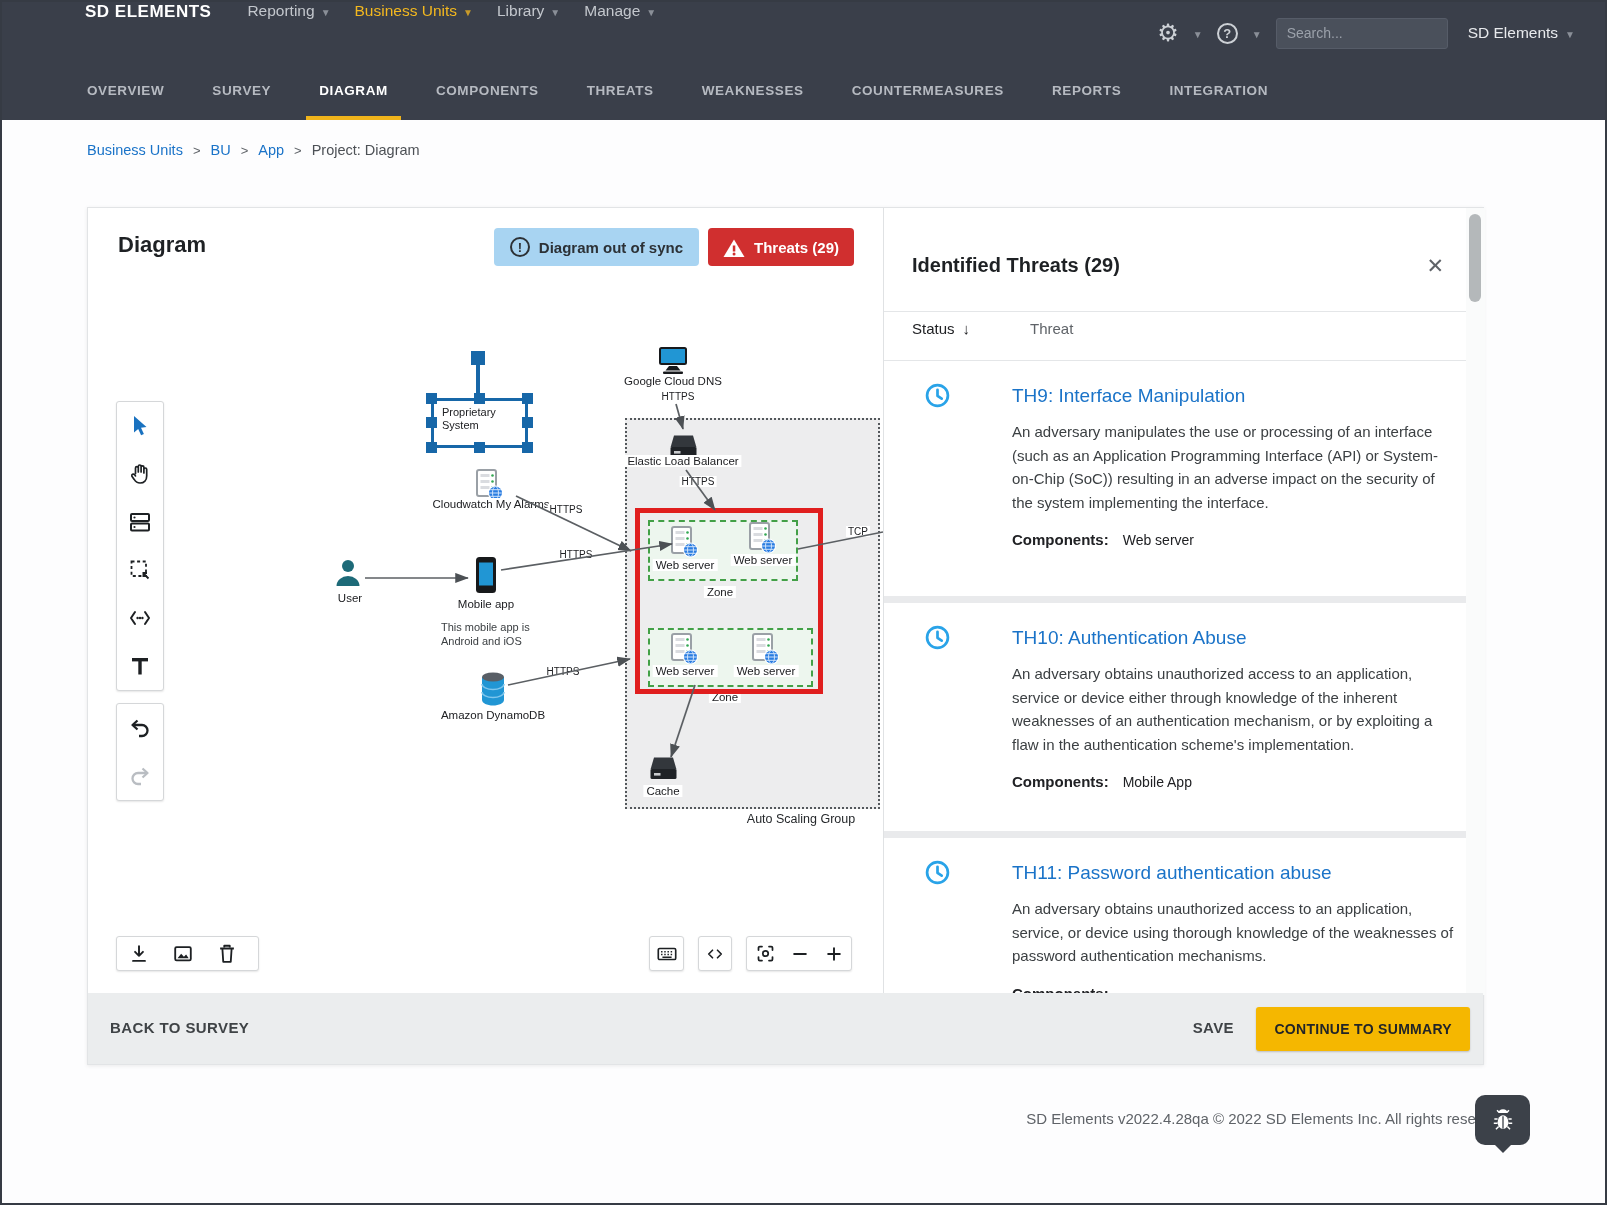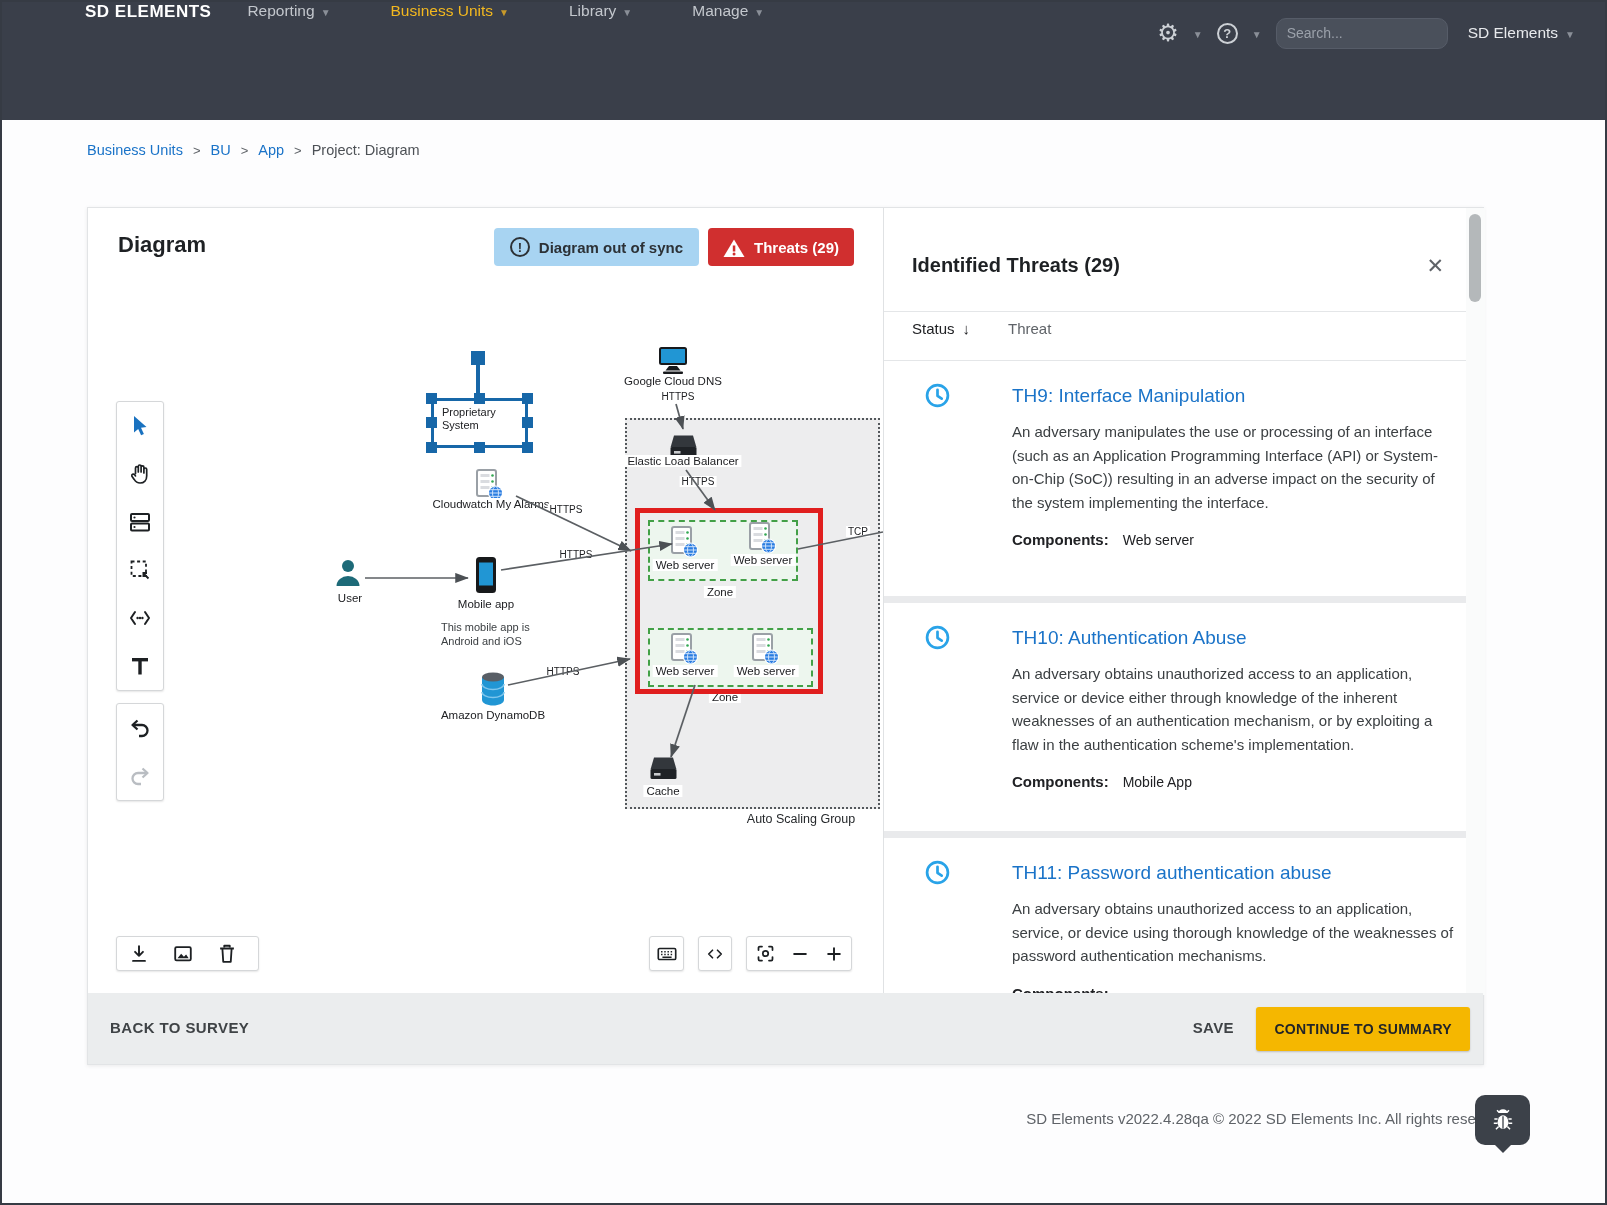--- a/index.html
+++ b/index.html
@@ -4,30 +4,30 @@
 <style>
   * { box-sizing: border-box; margin: 0; padding: 0; }
   html,body { width:1607px; height:1205px; }
   body { font-family:"Liberation Sans", sans-serif; background:#fff; position:relative; }
   .page { position:absolute; inset:0; width:1607px; height:1205px; border:2px solid #363b44; background:#fdfdfe; overflow:hidden; }
 
   
   .hdr { position:absolute; left:0; top:0; right:0; height:118px; background:#3a3f4a; }
   .hdr-row1 { position:absolute; left:0; top:0; right:0; height:62px; display:flex; align-items:flex-start; }
   .logo { margin-left:83px; color:#fff; font-weight:bold; font-size:17px; letter-spacing:.5px; }
-  .nav-items { display:flex; align-items:center; margin-left:24px;gap:36px; }
+  .nav-items { display:flex; align-items:center; margin-left:24px; }
   .nav-item { position:relative; display:flex; align-items:center; gap:6px; margin:0 12px; color:#c3c7cd; font-size:15.5px; cursor:pointer; }
   .nav-item.active { color:#f3b81f; }
   .chev { font-size:10px; color:#8a8f98; margin-top:2px; }
   .nav-item.active .chev { color:#c89a2a; }
   .dot { position:absolute; top:-10px; right:-8px; width:8px; height:8px; border-radius:50%; background:#f3b81f; }
   .hdr-right { position:absolute; right:30px; top:0; height:62px; display:flex; align-items:center; gap:14px; }
   .gear { color:#ccd0d5; font-size:24px; line-height:1; }
   .help { width:21px; height:21px; border:2px solid #ccd0d5; border-radius:50%; color:#ccd0d5; font-size:13px; font-weight:bold; display:flex; align-items:center; justify-content:center; }
-  .searchbox { width:172px; height:31px; background:#4a505b; border:1px solid #565c68; border-radius:10px; color:#e6e8ea; font-size:14px; padding:0 10px; outline:none; }
+  .searchbox { width:172px; height:31px; background:#4a505b; border:1px solid #565c68; border-radius:3px; color:#e6e8ea; font-size:14px; padding:0 10px; outline:none; }
   .searchbox::placeholder { color:#9ba1aa; }
   .account { display:flex; align-items:center; gap:7px; color:#e8eaed; font-size:15.5px; margin-left:6px; }
 
   .hdr-row2 { position:absolute; left:0; top:62px; right:0; height:56px; display:flex; padding-left:72px; }
   .tab { display:flex; align-items:center; height:100%; padding:0 13px; margin-right:22px; color:#b6bac1; font-size:13.5px; font-weight:bold; letter-spacing:.6px; border-bottom:4px solid transparent; cursor:pointer; }
   .tab.active { color:#fff; border-bottom-color:#f0b41b; }
 
   
   .crumbs { position:absolute; left:85px; top:140px; display:flex; align-items:center; gap:10px; font-size:14.5px; }
   .crumb-link { color:#1a73c8; cursor:pointer; }
@@ -70,21 +70,21 @@
   .conn-line { position:absolute; left:388px; top:155px; width:4px; height:38px; background:#1767a8; z-index:4; }
 
   
   .tpanel { position:absolute; left:795px; top:0; width:583px; height:787px; border-left:1px solid #e0e2e4; background:#fff; }
   .tp-head { position:absolute; left:0; top:16px; right:0; height:88px; border-bottom:1px solid #e4e6e8; }
   .tp-title { position:absolute; left:28px; top:30px; font-size:20px; font-weight:bold; color:#1e2124; }
   .tp-close { position:absolute; right:22px; top:30px; font-size:21px; color:#5f6368; cursor:pointer; }
   .tp-cols { position:absolute; left:0; top:88px; right:0; height:65px; border-bottom:1px solid #e4e6e8; }
   .col-status { position:absolute; left:28px; top:24px; font-size:15px; color:#202124; display:flex; gap:8px; cursor:pointer; }
   .sort-arrow { font-weight:bold; }
-  .col-threat { position:absolute; left:124px; top:24px; font-size:15px; color:#5f6368; }
+  .col-threat { position:absolute; left:146px; top:24px; font-size:15px; color:#5f6368; }
   .tp-list { position:absolute; left:0; top:153px; right:0; height:634px; overflow:hidden; background:#e9eaec; }
   .tcard { position:relative; background:#fff; padding:24px 24px 0 128px; }
   .tcard .clock { position:absolute; left:41px; top:22px; }
   .t-title { font-size:19px; color:#1a73c8; cursor:pointer; }
   .t-desc { margin-top:13px; font-size:15px; color:#3c4043; line-height:23.5px; width:444px; }
   .t-comp { margin-top:17px; display:flex; gap:14px; align-items:flex-end; }
   .t-comp b { font-size:15px; color:#202124; }
   .t-comp span { font-size:14px; color:#202124; }
   .tgap { height:7px; }
 
@@ -189,20 +189,31 @@
         <span class="chev">▼</span>
         <span class="help">?</span>
         <span class="chev">▼</span>
         <input class="searchbox" placeholder="Search..." style="">
         <div class="account">
           <span>SD Elements</span>
           <span class="chev">▼</span>
         </div>
       </div>
     </div>
+    <div class="hdr-row2">
+      <div class="tab">OVERVIEW</div>
+      <div class="tab">SURVEY</div>
+      <div class="tab active">DIAGRAM</div>
+      <div class="tab">COMPONENTS</div>
+      <div class="tab">THREATS</div>
+      <div class="tab">WEAKNESSES</div>
+      <div class="tab">COUNTERMEASURES</div>
+      <div class="tab">REPORTS</div>
+      <div class="tab">INTEGRATION</div>
+    </div>
   </div>
 
   <div class="crumbs">
     <span class="crumb-link">Business Units</span>
     <span class="crumb-sep">&gt;</span>
     <span class="crumb-link">BU</span>
     <span class="crumb-sep">&gt;</span>
     <span class="crumb-link">App</span>
     <span class="crumb-sep">&gt;</span>
     <span class="crumb-cur">Project: Diagram</span>

